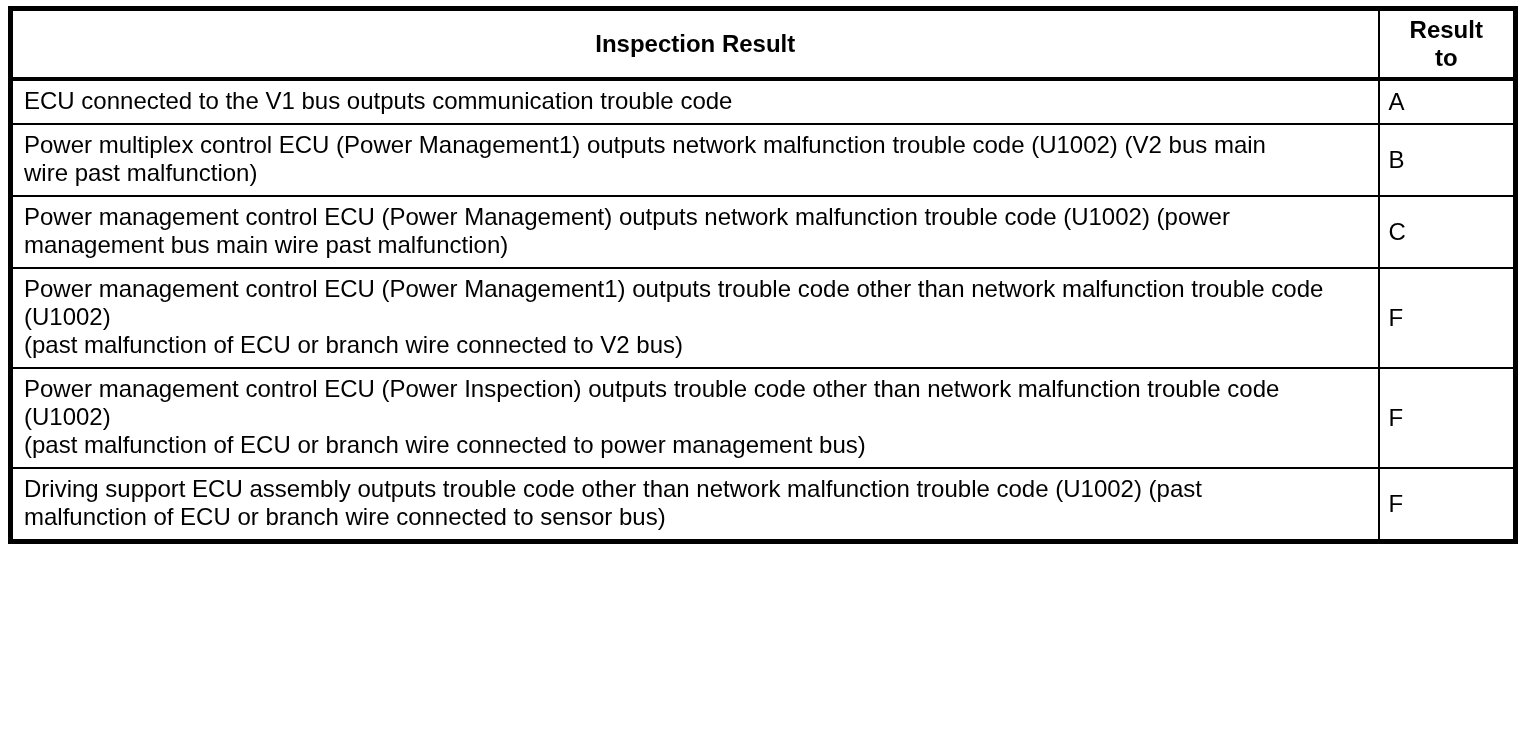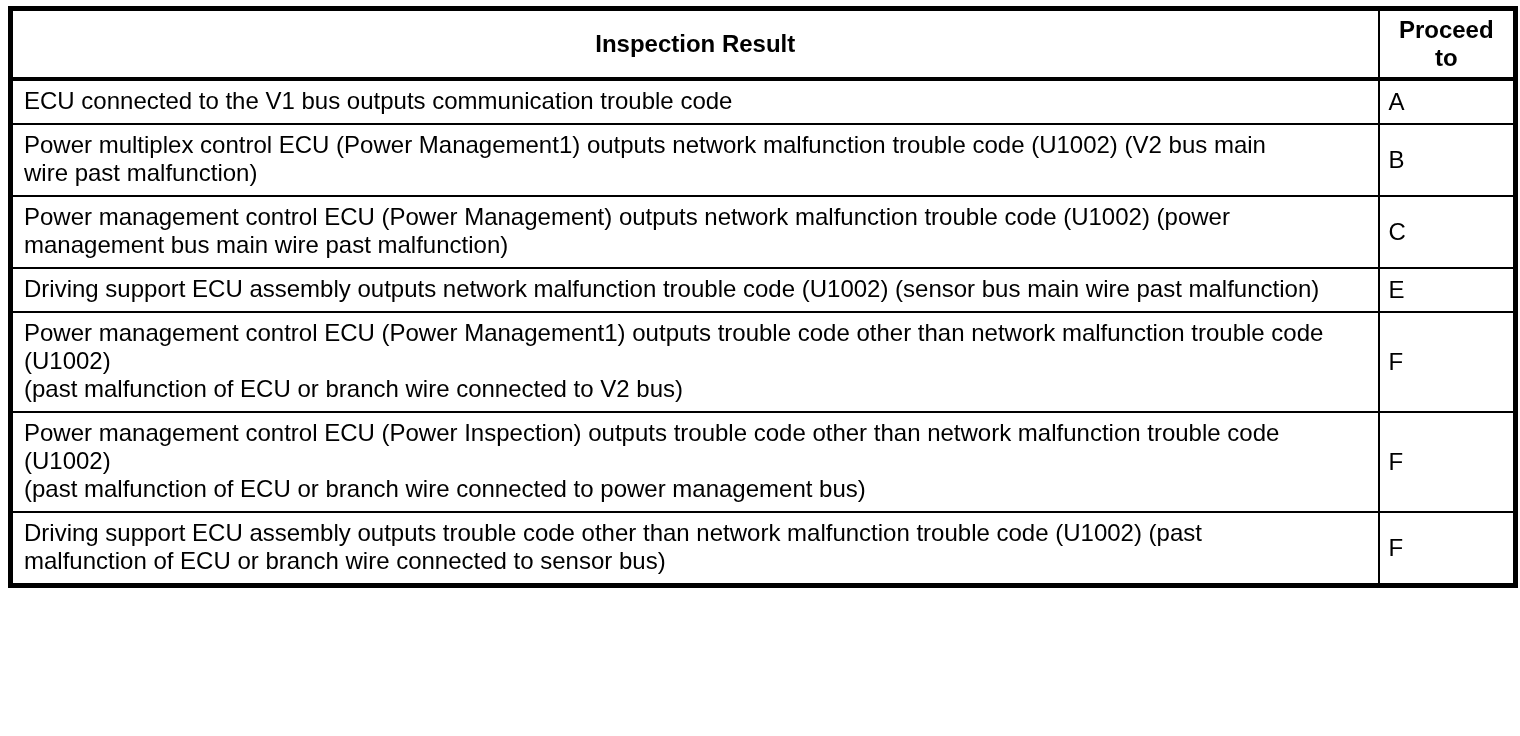--- a/index.html
+++ b/index.html
@@ -62,21 +62,21 @@
 
 <div class="table-wrap">
   <table class="inspection-table">
     <colgroup>
       <col class="col-result">
       <col class="col-proceed">
     </colgroup>
     <thead>
       <tr>
         <th>Inspection Result</th>
-        <th>Proceed
+        <th>Result
 to</th>
       </tr>
     </thead>
     <tbody>
   <tr>
     <td class="result-cell">ECU connected to the V1 bus outputs communication trouble code</td>
     <td class="proceed-cell">A</td>
   </tr>
 
   <tr>
@@ -85,24 +85,20 @@
     <td class="proceed-cell">B</td>
   </tr>
 
   <tr>
     <td class="result-cell">Power management control ECU (Power Management) outputs network malfunction trouble code (U1002) (power
 management bus main wire past malfunction)</td>
     <td class="proceed-cell">C</td>
   </tr>
 
 
-  <tr>
-    <td class="result-cell">Driving support ECU assembly outputs network malfunction trouble code (U1002) (sensor bus main wire past malfunction)</td>
-    <td class="proceed-cell">E</td>
-  </tr>
 
   <tr>
     <td class="result-cell">Power management control ECU (Power Management1) outputs trouble code other than network malfunction trouble code
 (U1002)
 (past malfunction of ECU or branch wire connected to V2 bus)</td>
     <td class="proceed-cell">F</td>
   </tr>
 
   <tr>
     <td class="result-cell">Power management control ECU (Power Inspection) outputs trouble code other than network malfunction trouble code

